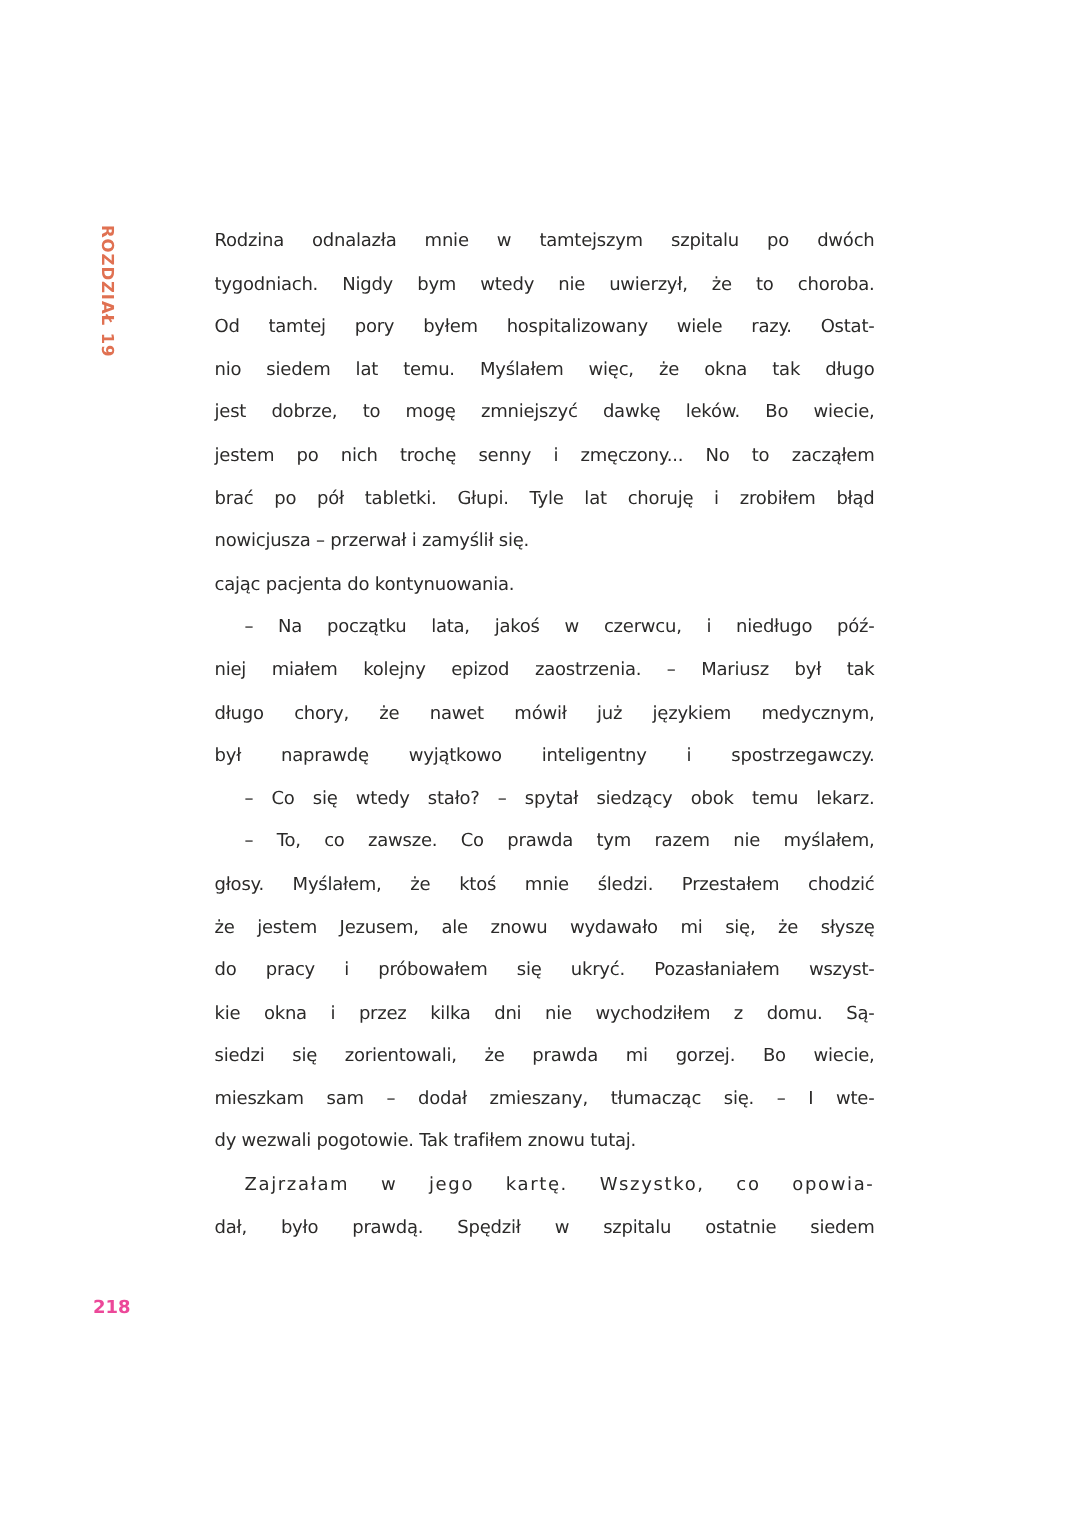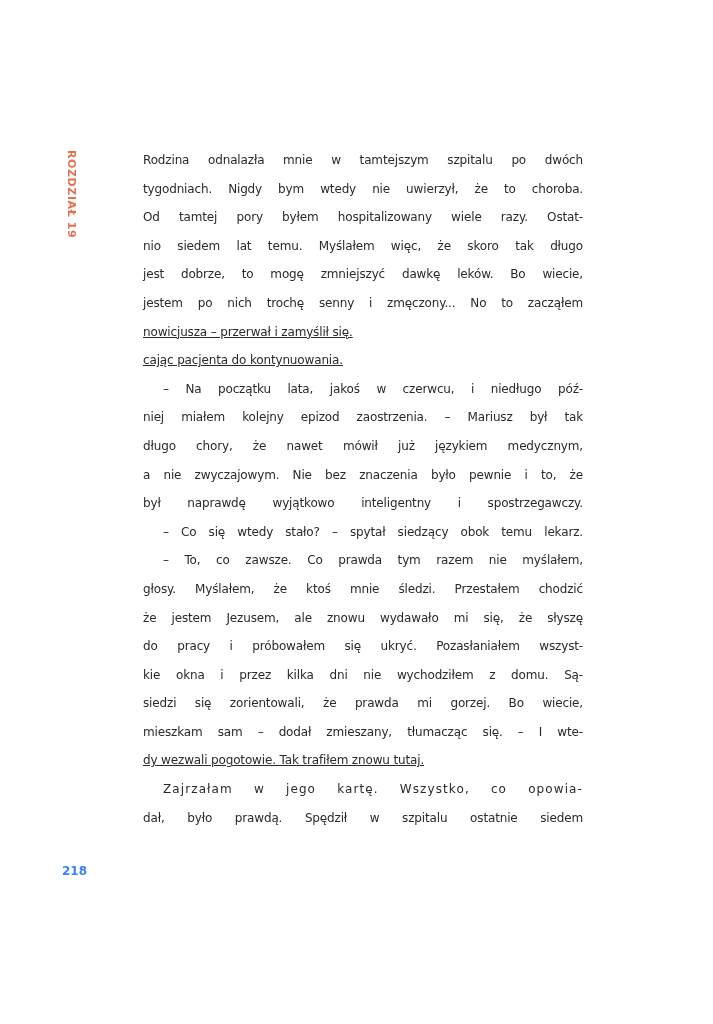--- a/index.html
+++ b/index.html
@@ -36,41 +36,40 @@
       color: #e07152;
       white-space: nowrap;
     }
     .page-number {
       position: absolute;
       left: 62px;
       top: 864px;
       font-family: "DejaVu Sans", sans-serif;
       font-weight: bold;
       font-size: 12px;
-      color: #3b82f6;
+      color: #ec4899;
     }
     .body-text {
       position: absolute;
       left: 143px;
       top: 146px;
       width: 440px;
       font-size: 12px;
       line-height: 28.6px;
       letter-spacing: -0.15px;
     }
     .line {
       display: block;
       white-space: nowrap;
       height: 28.6px;
       text-align: justify;
       text-align-last: justify;
     }
     .line.last {
       text-align-last: left;
-      text-decoration: underline;
     }
     .line.indent {
       padding-left: 20px;
     }
     .line.wide {
       letter-spacing: 1.1px;
     }
   </style>
 </head>
 <body>
@@ -78,29 +77,29 @@
 <div class="page">
 
   <div class="chapter-label">ROZDZIAŁ 19</div>
 
   <div class="page-number">218</div>
 
   <div class="body-text">
     <span class="line">Rodzina odnalazła mnie w tamtejszym szpitalu po dwóch</span>
     <span class="line">tygodniach. Nigdy bym wtedy nie uwierzył, że to choroba.</span>
     <span class="line">Od tamtej pory byłem hospitalizowany wiele razy. Ostat-</span>
-    <span class="line">nio siedem lat temu. Myślałem więc, że skoro tak długo</span>
+    <span class="line">nio siedem lat temu. Myślałem więc, że okna tak długo</span>
     <span class="line">jest dobrze, to mogę zmniejszyć dawkę leków. Bo wiecie,</span>
     <span class="line">jestem po nich trochę senny i zmęczony... No to zacząłem</span>
+    <span class="line">brać po pół tabletki. Głupi. Tyle lat choruję i zrobiłem błąd</span>
     <span class="line last">nowicjusza – przerwał i zamyślił się.</span>
     <span class="line last">cając pacjenta do kontynuowania.</span>
     <span class="line indent">– Na początku lata, jakoś w czerwcu, i niedługo póź-</span>
     <span class="line">niej miałem kolejny epizod zaostrzenia. – Mariusz był tak</span>
     <span class="line">długo chory, że nawet mówił już językiem medycznym,</span>
-    <span class="line">a nie zwyczajowym. Nie bez znaczenia było pewnie i to, że</span>
     <span class="line">był naprawdę wyjątkowo inteligentny i spostrzegawczy.</span>
     <span class="line indent">– Co się wtedy stało? – spytał siedzący obok temu lekarz.</span>
     <span class="line indent">– To, co zawsze. Co prawda tym razem nie myślałem,</span>
     <span class="line">głosy. Myślałem, że ktoś mnie śledzi. Przestałem chodzić</span>
     <span class="line">że jestem Jezusem, ale znowu wydawało mi się, że słyszę</span>
     <span class="line">do pracy i próbowałem się ukryć. Pozasłaniałem wszyst-</span>
     <span class="line">kie okna i przez kilka dni nie wychodziłem z domu. Są-</span>
     <span class="line">siedzi się zorientowali, że prawda mi gorzej. Bo wiecie,</span>
     <span class="line">mieszkam sam – dodał zmieszany, tłumacząc się. – I wte-</span>
     <span class="line last">dy wezwali pogotowie. Tak trafiłem znowu tutaj.</span>

